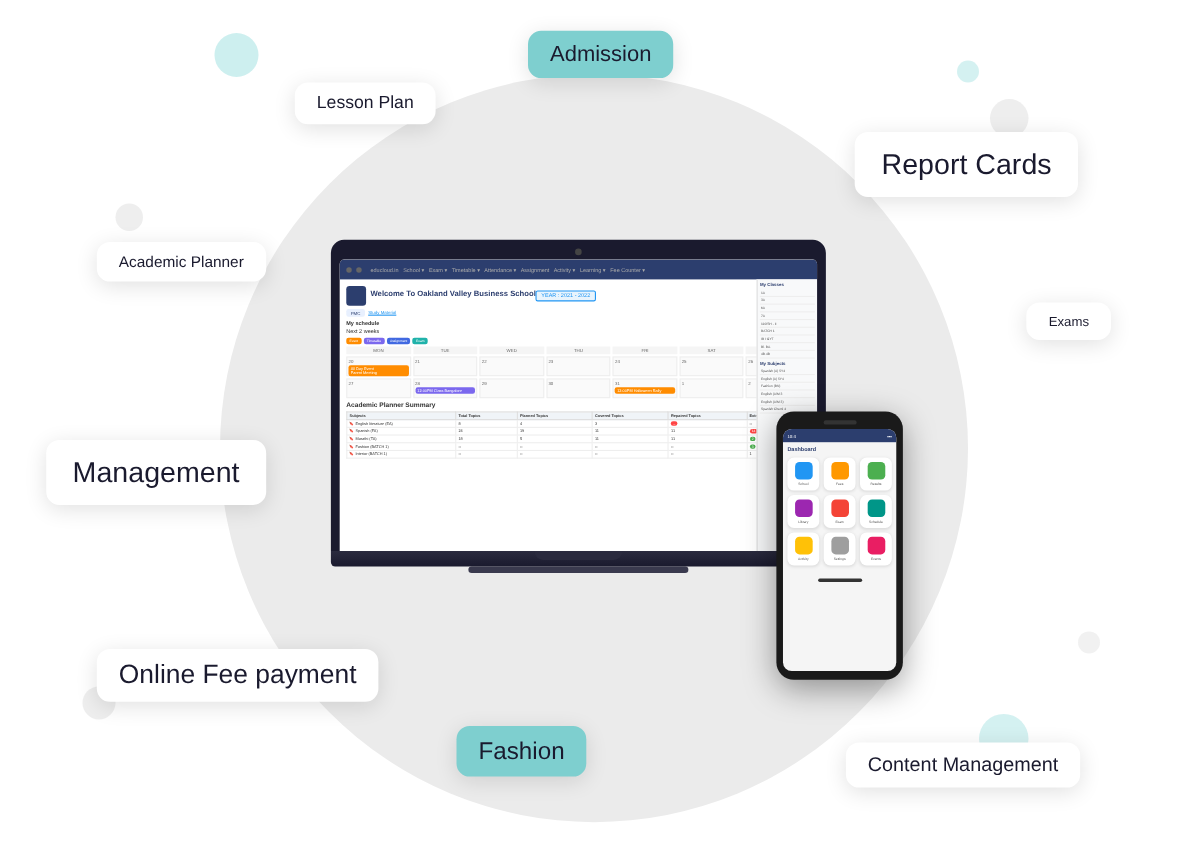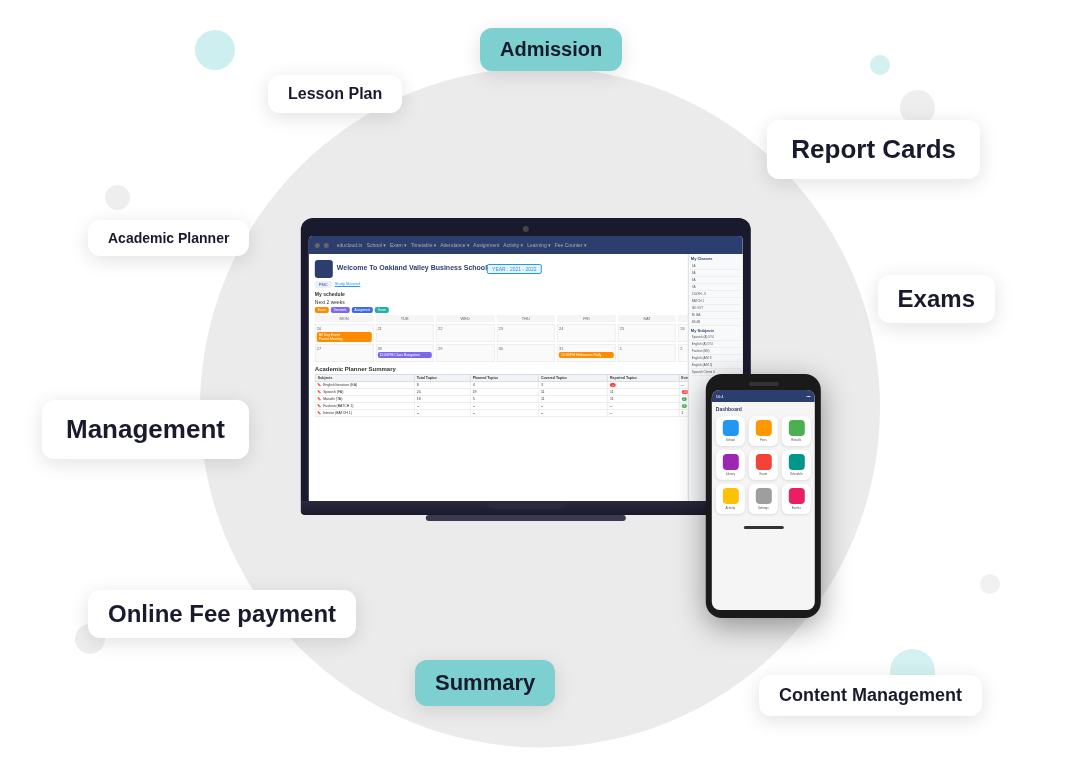--- a/index.html
+++ b/index.html
@@ -34,21 +34,21 @@
       border-radius: 50%;
     }
 
     
     .feature-badge {
       position: absolute;
       background: white;
       border-radius: 12px;
       padding: 10px 20px;
       box-shadow: 0 4px 20px rgba(0,0,0,0.12);
-      font-weight: 700;
+      font-weight: 400;
       color: #1a1a2e;
       white-space: nowrap;
       z-index: 10;
     }
 
     .feature-badge.teal {
       background: #7ecfcf;
       color: #1a1a2e;
     }
 
@@ -396,22 +396,22 @@
     }
 
     .badge-academic-planner {
       top: 220px;
       left: 88px;
       font-size: 14px;
     }
 
     .badge-exams {
       top: 275px;
-      right: 85px;
-      font-size: 24px;
+      right: 70px;
+      font-size: 12px;
     }
 
     .badge-assignments {
       top: 400px;
       left: 42px;
       font-size: 26px;
       padding: 14px 24px;
     }
 
     .badge-online-fee {
@@ -501,21 +501,21 @@
 
 <div class="feature-badge badge-assignments">
   <span>Management</span>
 </div>
 
 <div class="feature-badge badge-online-fee">
   <span>Online Fee payment</span>
 </div>
 
 <div class="feature-badge teal badge-syllabus">
-  <span>Summary</span>
+  <span>Fashion</span>
 </div>
 
 <div class="feature-badge badge-content-mgmt">
   <span>Content
 Management</span>
 </div>
 
 <div class="devices-container">
 
   <div class="laptop">

